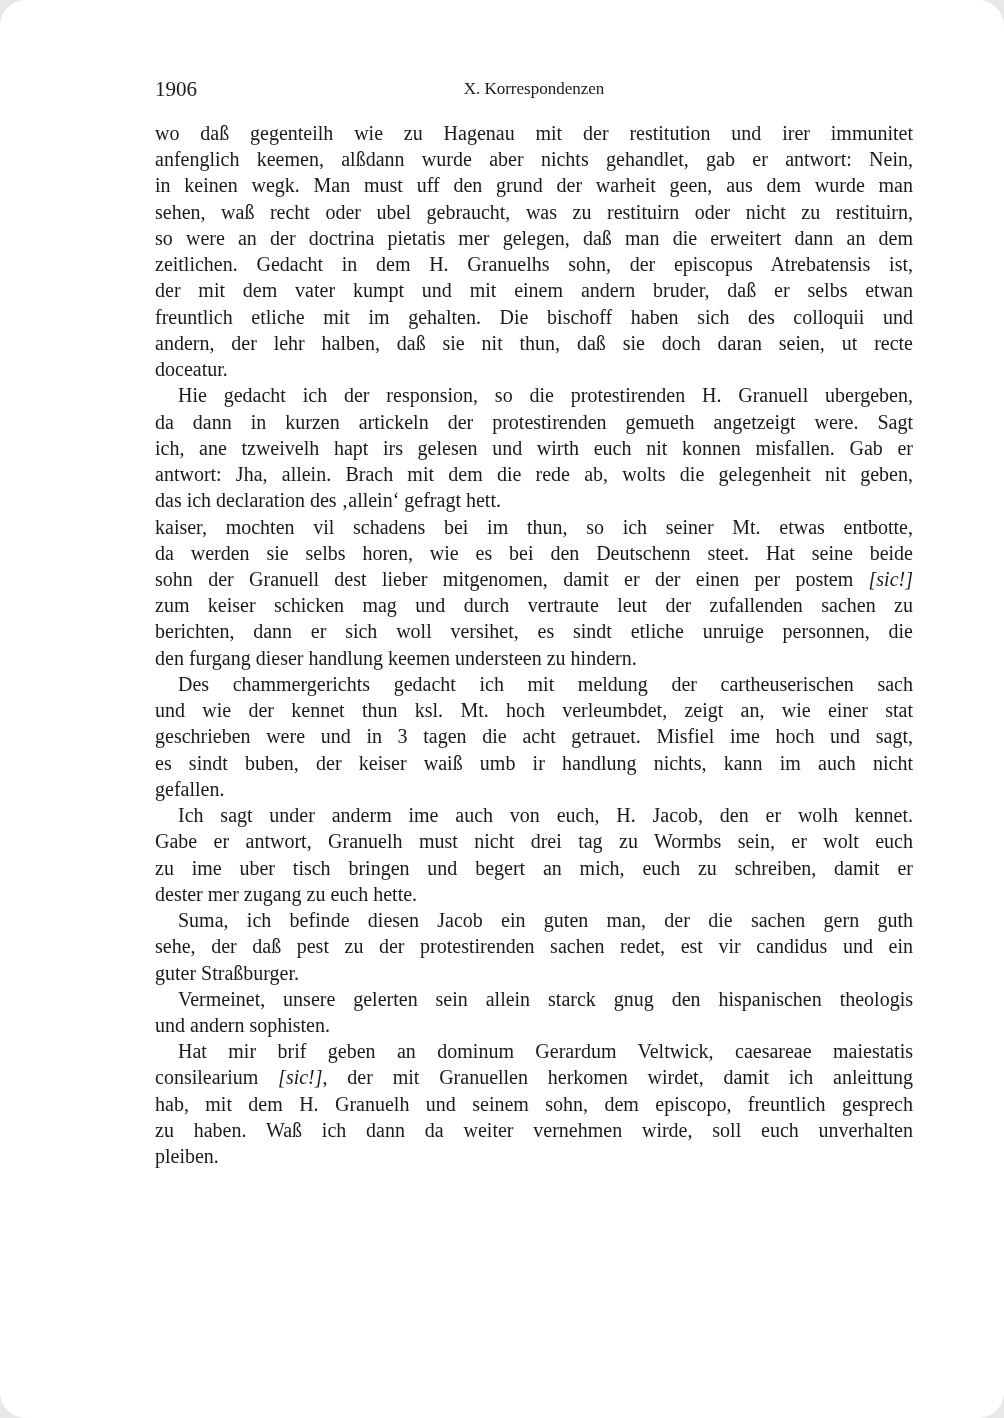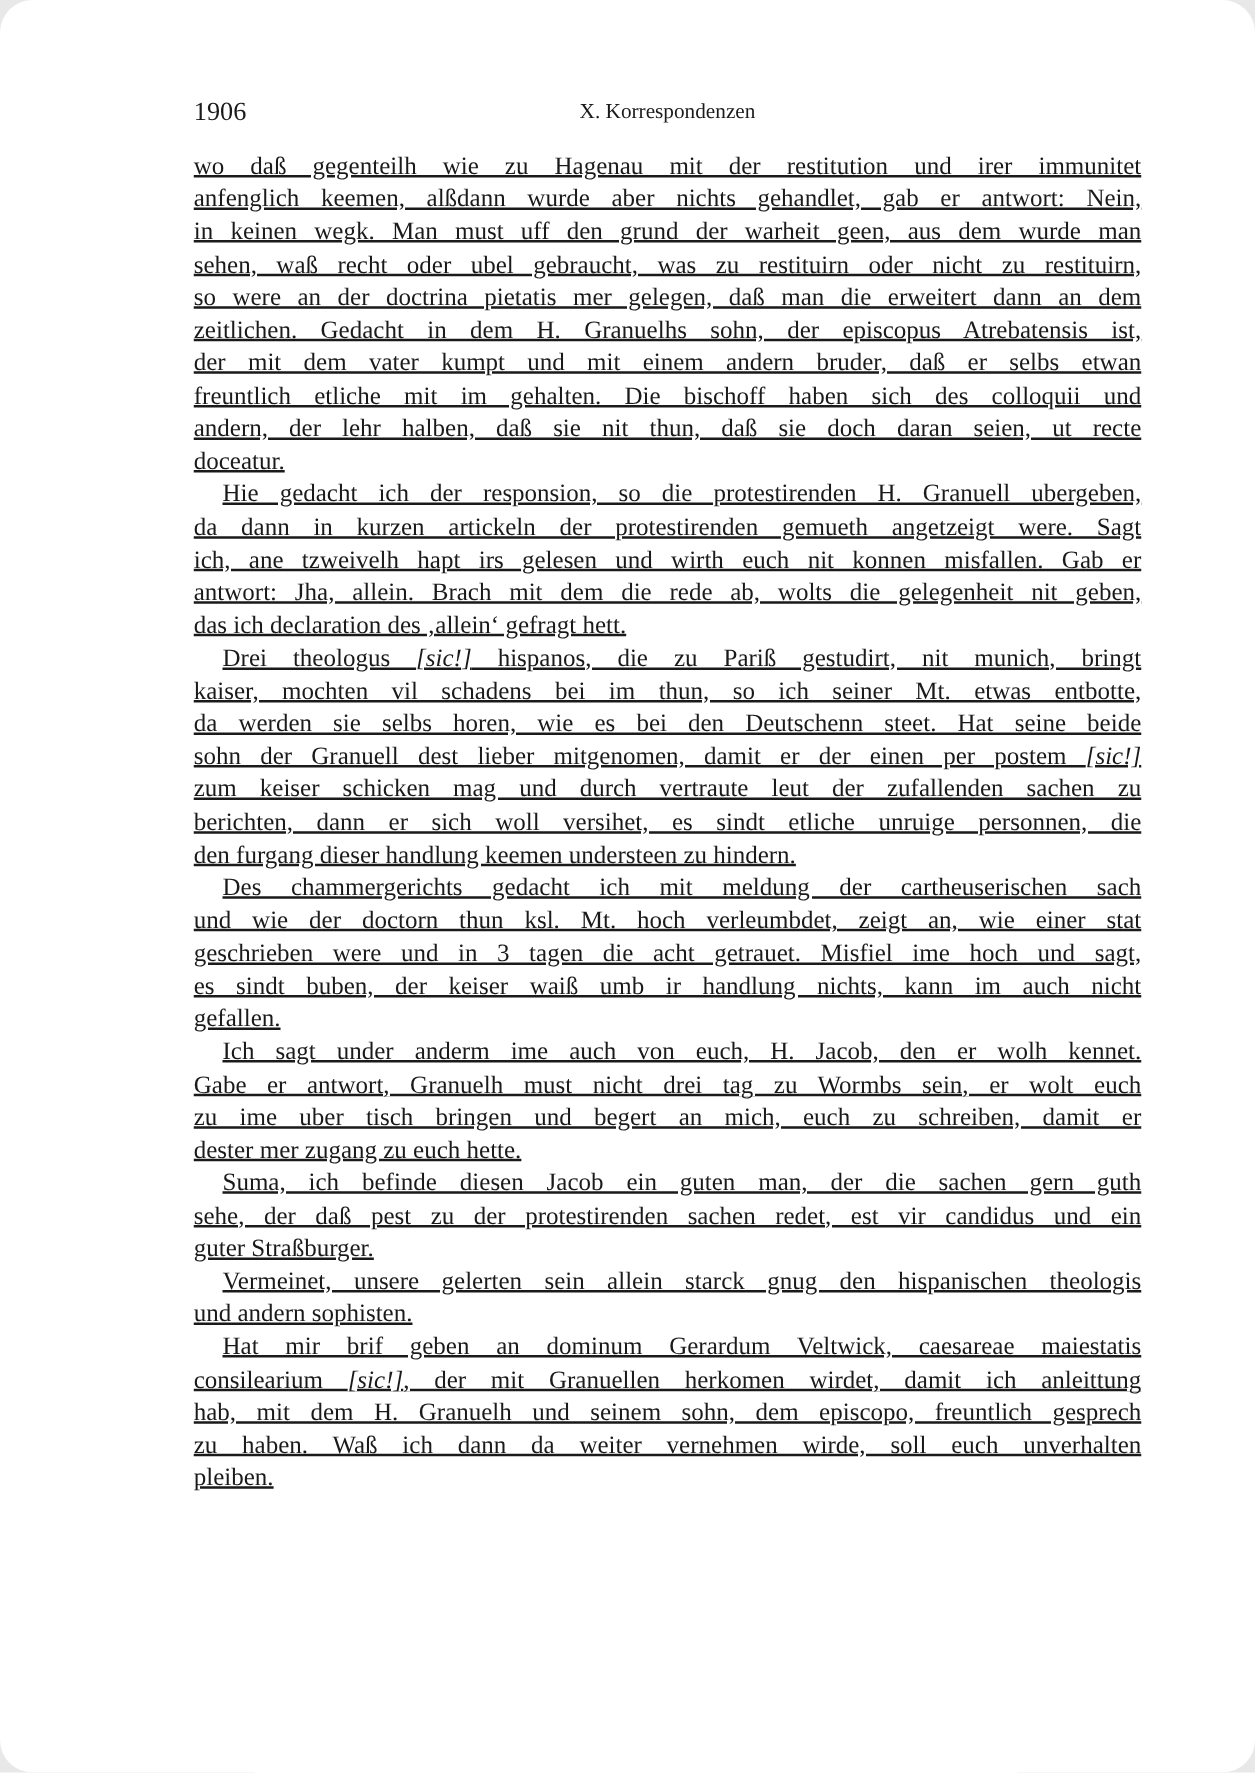--- a/index.html
+++ b/index.html
@@ -44,21 +44,20 @@
     line-height: 26.24px;
   }
   .para { margin: 0; }
   .line {
     text-align: justify;
     text-align-last: justify;
     -moz-text-align-last: justify;
     height: 26.24px;
     overflow: visible;
     white-space: normal;
-    text-decoration: underline;
   }
   .line.last {
     text-align-last: left;
     -moz-text-align-last: left;
   }
   .line.first.indent { text-indent: 23px; }
   .it { font-style: italic; }
 </style>
 </head>
 <body>
@@ -82,31 +81,30 @@
         <div class="line last"><span>doceatur.</span></div>
       </div>
       <div class="para">
         <div class="line first indent"><span>Hie gedacht ich der responsion, so die protestirenden H. Granuell ubergeben,</span></div>
         <div class="line"><span>da dann in kurzen artickeln der protestirenden gemueth angetzeigt were. Sagt</span></div>
         <div class="line"><span>ich, ane tzweivelh hapt irs gelesen und wirth euch nit konnen misfallen. Gab er</span></div>
         <div class="line"><span>antwort: Jha, allein. Brach mit dem die rede ab, wolts die gelegenheit nit geben,</span></div>
         <div class="line last"><span>das ich declaration des ‚allein‘ gefragt hett.</span></div>
       </div>
       <div class="para">
-        <div class="line first indent"><span>Drei theologus </span><span class="it">[sic!]</span><span> hispanos, die zu Pariß gestudirt, nit munich, bringt</span></div>
         <div class="line"><span>kaiser, mochten vil schadens bei im thun, so ich seiner Mt. etwas entbotte,</span></div>
         <div class="line"><span>da werden sie selbs horen, wie es bei den Deutschenn steet. Hat seine beide</span></div>
         <div class="line"><span>sohn der Granuell dest lieber mitgenomen, damit er der einen per postem </span><span class="it">[sic!]</span></div>
         <div class="line"><span>zum keiser schicken mag und durch vertraute leut der zufallenden sachen zu</span></div>
         <div class="line"><span>berichten, dann er sich woll versihet, es sindt etliche unruige personnen, die</span></div>
         <div class="line last"><span>den furgang dieser handlung keemen understeen zu hindern.</span></div>
       </div>
       <div class="para">
         <div class="line first indent"><span>Des chammergerichts gedacht ich mit meldung der cartheuserischen sach</span></div>
-        <div class="line"><span>und wie der doctorn thun ksl. Mt. hoch verleumbdet, zeigt an, wie einer stat</span></div>
+        <div class="line"><span>und wie der kennet thun ksl. Mt. hoch verleumbdet, zeigt an, wie einer stat</span></div>
         <div class="line"><span>geschrieben were und in 3 tagen die acht getrauet. Misfiel ime hoch und sagt,</span></div>
         <div class="line"><span>es sindt buben, der keiser waiß umb ir handlung nichts, kann im auch nicht</span></div>
         <div class="line last"><span>gefallen.</span></div>
       </div>
       <div class="para">
         <div class="line first indent"><span>Ich sagt under anderm ime auch von euch, H. Jacob, den er wolh kennet.</span></div>
         <div class="line"><span>Gabe er antwort, Granuelh must nicht drei tag zu Wormbs sein, er wolt euch</span></div>
         <div class="line"><span>zu ime uber tisch bringen und begert an mich, euch zu schreiben, damit er</span></div>
         <div class="line last"><span>dester mer zugang zu euch hette.</span></div>
       </div>

